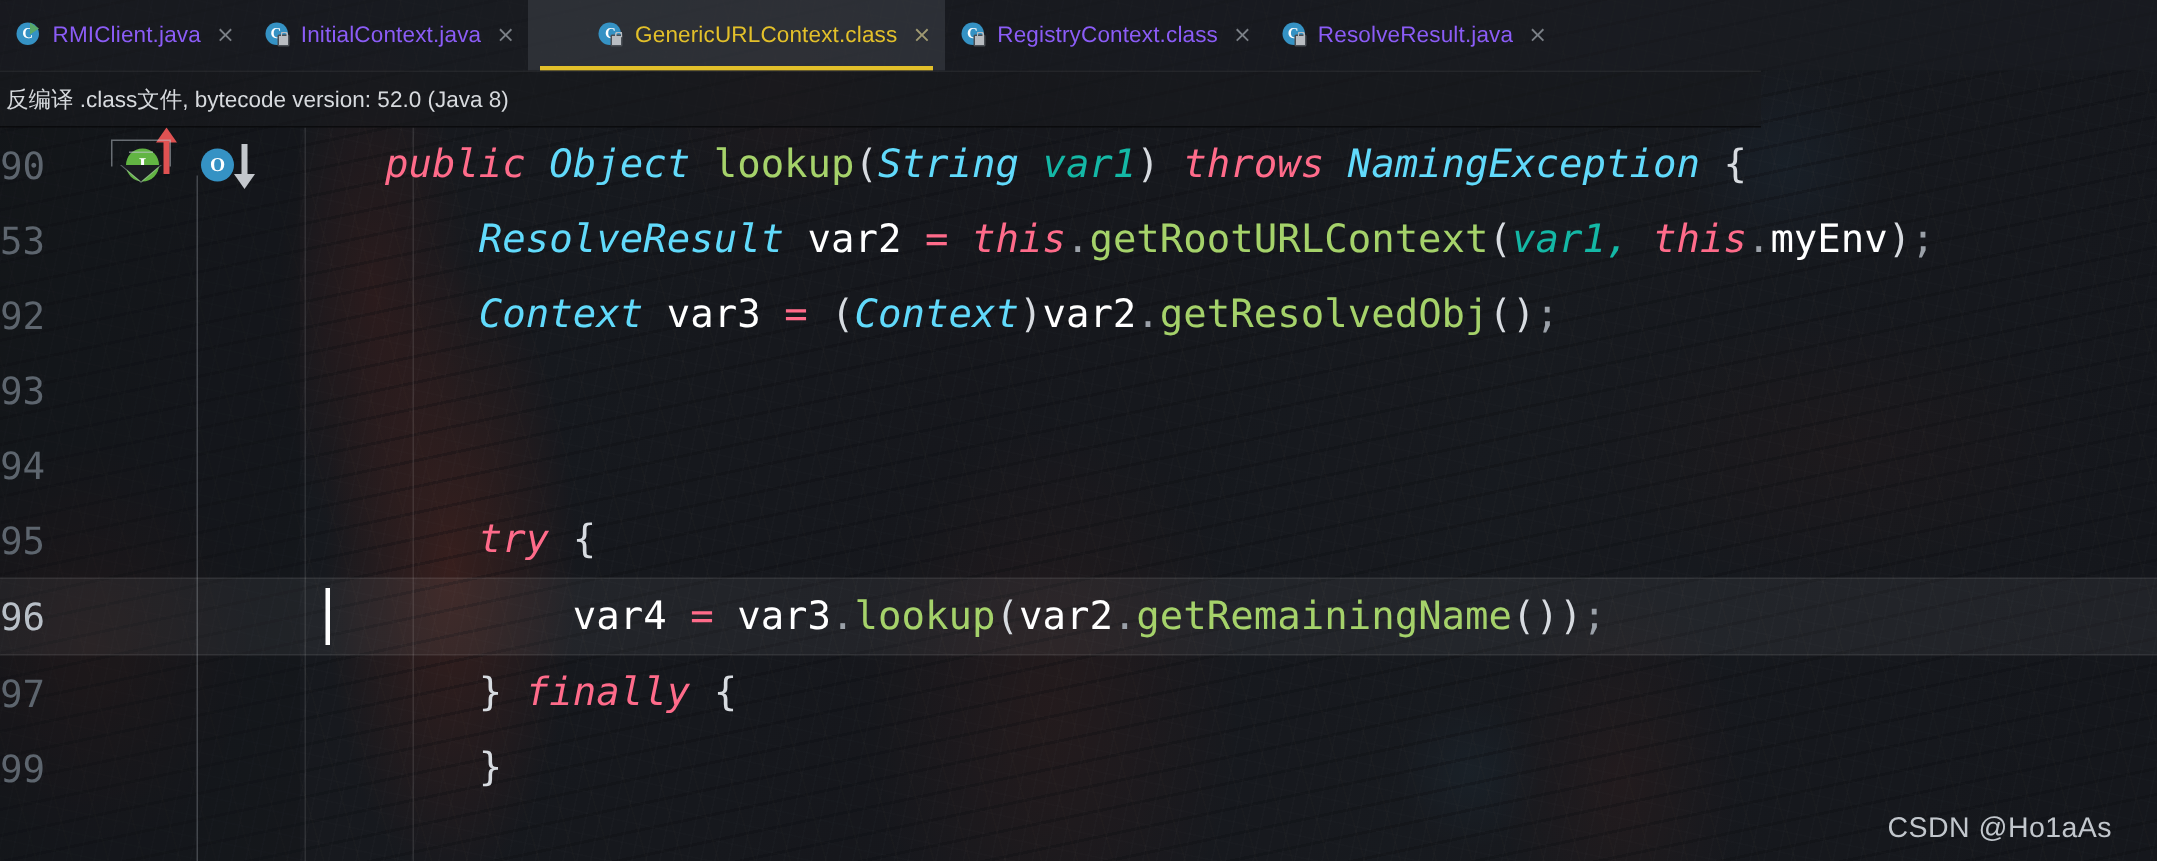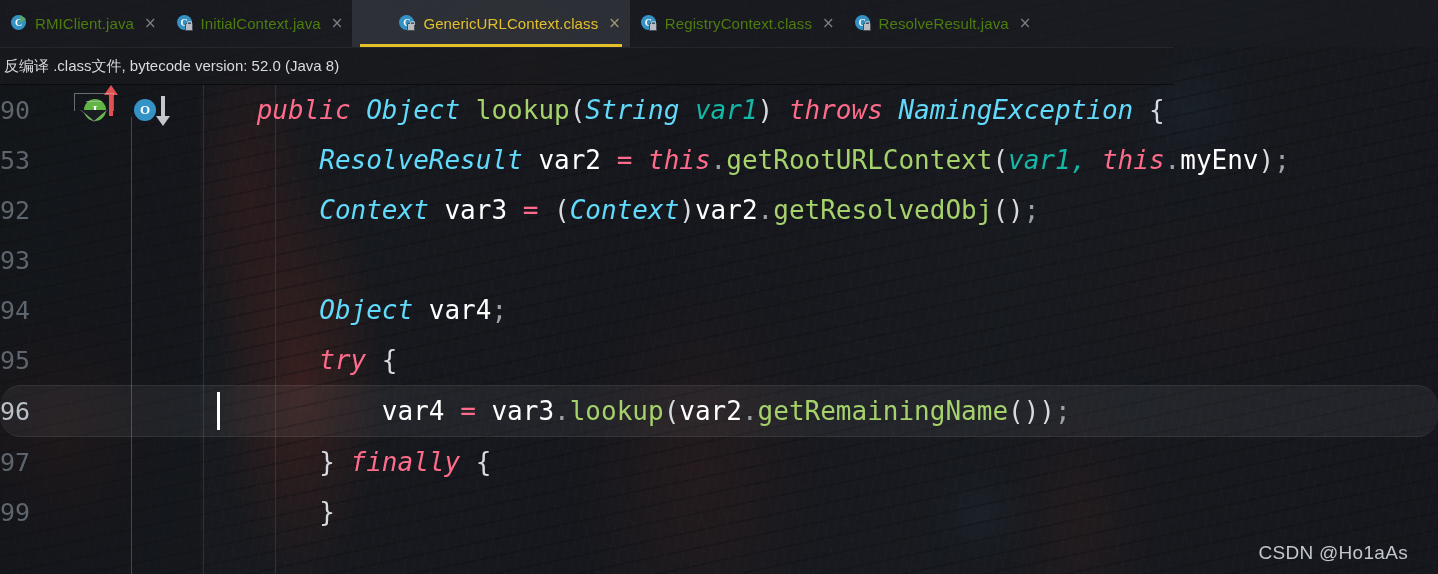--- a/index.html
+++ b/index.html
@@ -81,21 +81,21 @@
   }
   .tab.active::after {
     content: "";
     position: absolute;
     left: 8px; right: 8px; bottom: 0;
     height: 3px;
     background: #e3c02a;
   }
   .tab-label {
     font-size: 15px;
-    color: #4d7c0f;
+    color: #8b5cf6;
     letter-spacing: .1px;
   }
   .tab.active .tab-label {
     color: #e3c02a;
   }
   .tab-close {
     font-size: 15px;
     line-height: 1;
     color: #7b8087;
     margin-left: 3px;
@@ -199,21 +199,20 @@
   .line {
     position: relative;
     height: 50px;
     display: flex;
     align-items: center;
   }
   .line.current {
     background: rgba(255,255,255,.055);
     border-top: 1px solid rgba(255,255,255,.075);
     border-bottom: 1px solid rgba(255,255,255,.075);
-    border-radius: 21px;
   }
   .lineno {
     width: 66px;
     flex: 0 0 66px;
     padding-right: 6px;
     box-sizing: border-box;
     font-family: "DejaVu Sans Mono", monospace;
     font-size: 25px;
     color: #5d656e;
     user-select: none;
@@ -439,21 +438,20 @@
           <div class="code"><span class="t-punc">        </span><span class="t-type">Context</span><span class="t-punc"> </span><span class="t-var">var3</span><span class="t-punc"> </span><span class="t-op">=</span><span class="t-punc"> </span><span class="t-brace">(</span><span class="t-type">Context</span><span class="t-brace">)</span><span class="t-var">var2</span><span class="t-dot">.</span><span class="t-meth">getResolvedObj</span><span class="t-brace">()</span><span class="t-dot">;</span></div>
         </div>
         <div class="line">
           <div class="lineno">93</div>
           <div class="gutter-icons"></div>
           <div class="code"></div>
         </div>
         <div class="line">
           <div class="lineno">94</div>
           <div class="gutter-icons"></div>
-          <div class="code"><span class="t-punc">        </span><span class="t-type">Object</span><span class="t-punc"> </span><span class="t-var">var4</span><span class="t-dot">;</span></div>
         </div>
         <div class="line">
           <div class="lineno">95</div>
           <div class="gutter-icons"></div>
           <div class="code"><span class="t-punc">        </span><span class="t-kw">try</span><span class="t-punc"> </span><span class="t-brace">{</span></div>
         </div>
         <div class="line current">
           <div class="lineno">96</div>
           <div class="gutter-icons">
             <span class="caret"></span>

